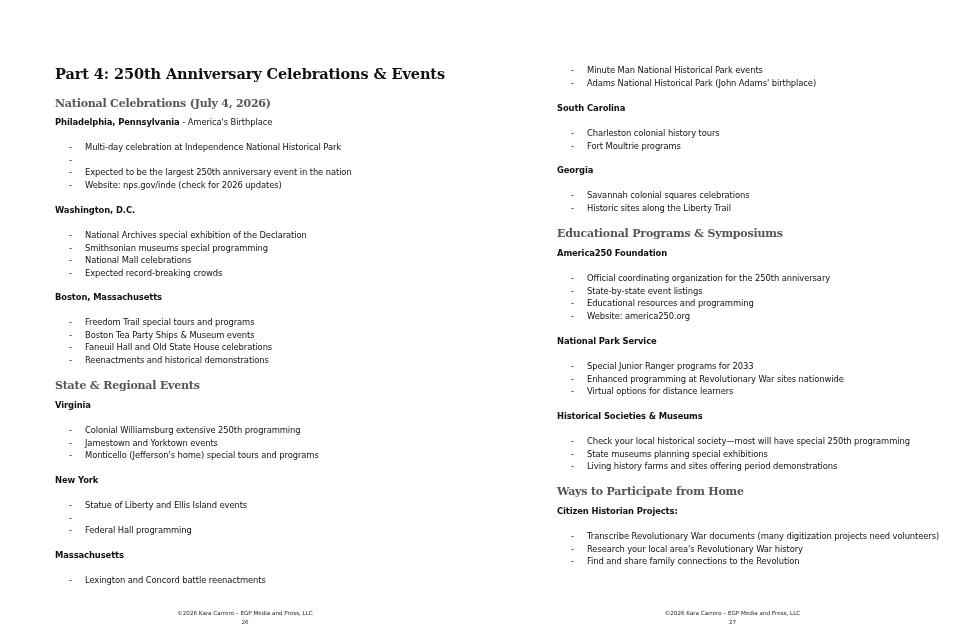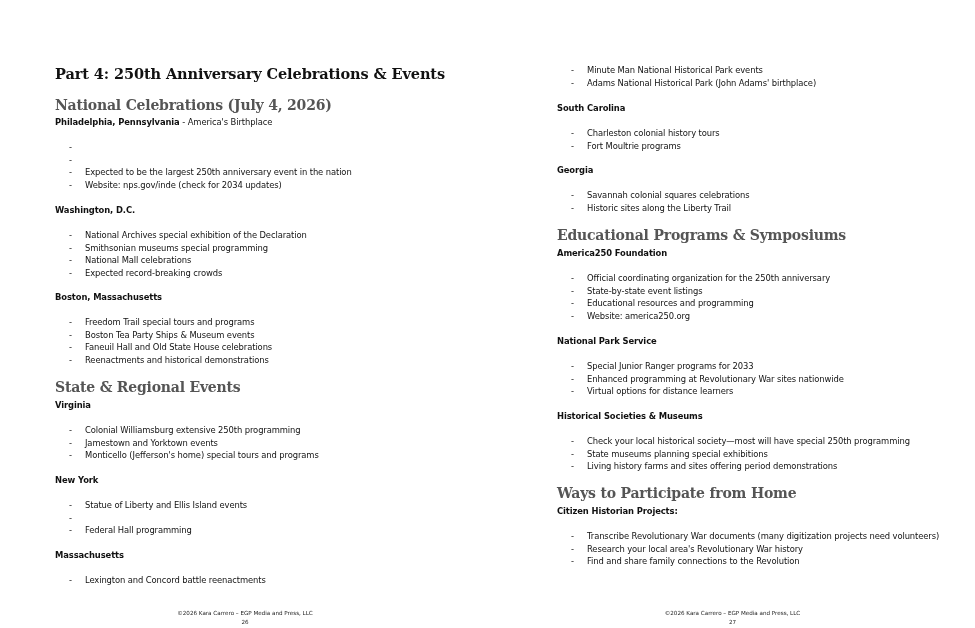--- a/index.html
+++ b/index.html
@@ -4,45 +4,45 @@
   <style>
     html, body { margin: 0; padding: 0; background: #ffffff; }
     body { width: 975px; height: 628px; position: relative; overflow: hidden; font-family: "DejaVu Sans", sans-serif; color: #111; }
     .page { position: absolute; top: 12px; height: 628px; }
     .page-left { left: 0; width: 490px; }
     .page-right { left: 490px; width: 485px; }
     .content { position: absolute; top: 0; }
     .page-left .content { left: 55px; }
     .page-right .content { left: 67px; }
     .h1 { font-family: "DejaVu Serif", serif; font-size: 14.5px; color: #111; margin: 0; position: absolute; white-space: nowrap; letter-spacing: -0.1px; }
-    .h2 { font-family: "DejaVu Serif", serif; font-size: 14px; color: #555; margin: 0; position: absolute; white-space: nowrap; letter-spacing: -0.2px; }
+    .h2 { font-family: "DejaVu Serif", serif; font-size: 11px; color: #555; margin: 0; position: absolute; white-space: nowrap; letter-spacing: -0.2px; }
     .h3 { font-size: 8.4px; font-weight: bold; color: #111; margin: 0; position: absolute; white-space: nowrap; letter-spacing: -0.1px; }
     .h3 .normal { font-weight: normal; text-align: center; }
     ul.items { list-style: none; margin: 0; padding: 0; position: absolute; }
     ul.items li { font-size: 8.4px; height: 12.5px; line-height: 12.5px; white-space: nowrap; position: relative; padding-left: 30px; letter-spacing: -0.1px; }
     ul.items li .dash { position: absolute; left: 14px; top: 0; }
     .footer { position: absolute; top: 597px; width: 100%; text-align: center; font-size: 5.6px; color: #222; line-height: 9px; }
   </style>
 </head>
 <body>
 
 <div class="page page-left">
   <div class="content">
     <h1 class="h1" style="top:53px;">Part 4: 250th Anniversary Celebrations &amp; Events</h1>
 
     <h2 class="h2" style="top:85px;">National Celebrations (July 4, 2026)</h2>
 
     <div class="h3" style="top:105px;">
       <span>Philadelphia, Pennsylvania</span><span class="normal"> - America's Birthplace</span>
     </div>
     <ul class="items" style="top:129px;">
-      <li><span class="dash">-</span></li>
+      <li><span class="dash">-</span><span>Multi-day celebration at Independence National Historical Park</span></li>
       <li><span class="dash">-</span></li>
       <li><span class="dash">-</span><span>Expected to be the largest 250th anniversary event in the nation</span></li>
-      <li><span class="dash">-</span><span>Website: nps.gov/inde (check for 2034 updates)</span></li>
+      <li><span class="dash">-</span><span>Website: nps.gov/inde (check for 2026 updates)</span></li>
     </ul>
 
     <div class="h3" style="top:193px;">Washington, D.C.</div>
     <ul class="items" style="top:217px;">
       <li><span class="dash">-</span><span>National Archives special exhibition of the Declaration</span></li>
       <li><span class="dash">-</span><span>Smithsonian museums special programming</span></li>
       <li><span class="dash">-</span><span>National Mall celebrations</span></li>
       <li><span class="dash">-</span><span>Expected record-breaking crowds</span></li>
     </ul>
 

